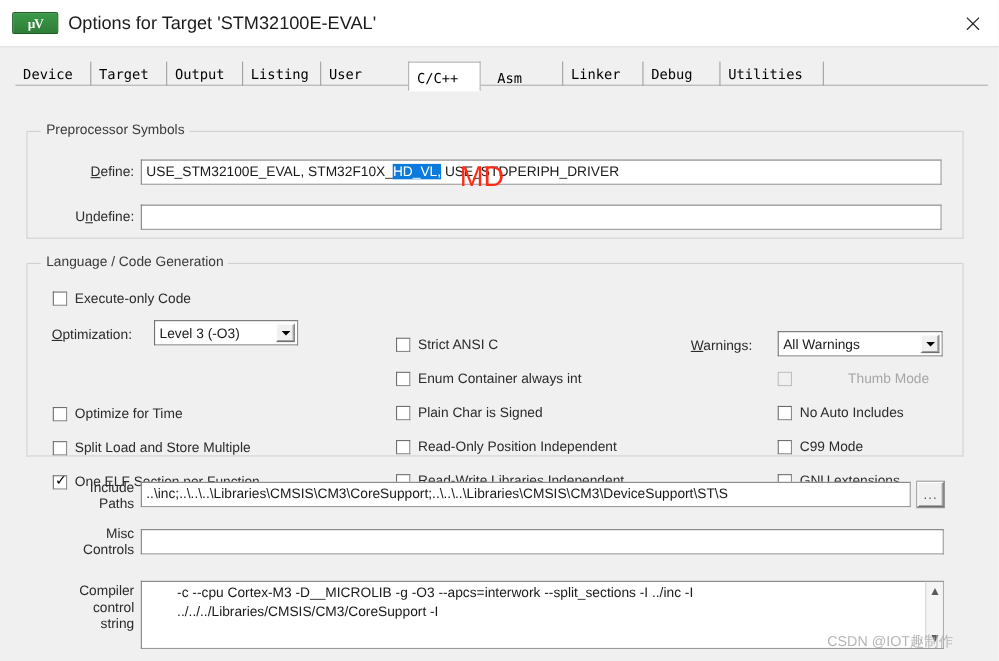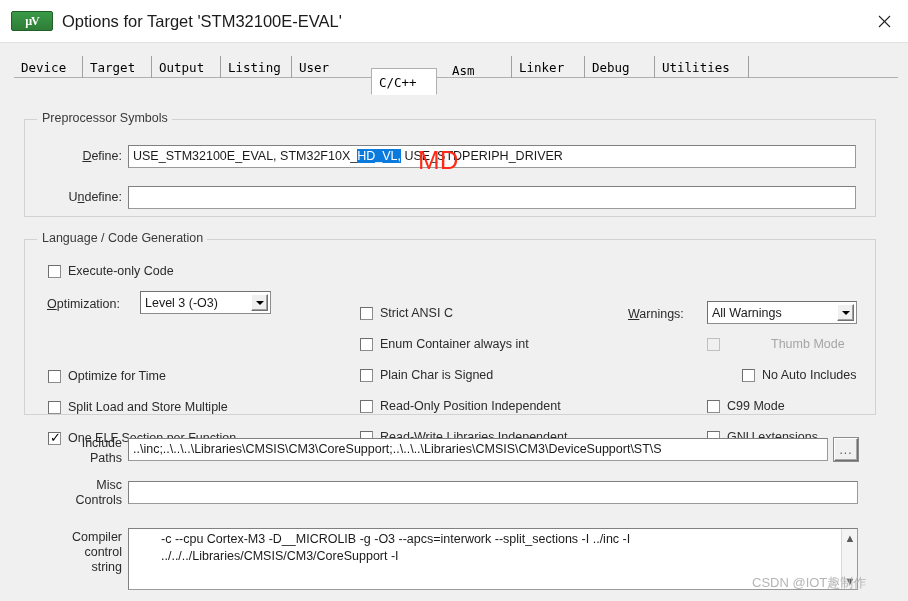--- a/index.html
+++ b/index.html
@@ -95,21 +95,21 @@
     display: flex;
     align-items: center;
     font-family: "DejaVu Sans Mono", monospace;
     font-size: 12.5px;
     color: #000000;
     white-space: nowrap;
     cursor: pointer;
     border-right: 1px solid #a0a0a0;
   }
   .tab.active {
-    top: 16px;
+    top: 4px;
     height: 27px;
     background: #ffffff;
     border: 1px solid #b0b0b0;
     border-bottom: 1px solid #ffffff;
     border-right: 1px solid #b0b0b0;
     z-index: 5;
     padding-top: 2px;
   }
   .tab.last { border-right: 1px solid #a0a0a0; }
 
@@ -446,21 +446,21 @@
     <div class="lbl" style="left:628px; top:264px;"><u>W</u>arnings:</div>
     <div class="combo" style="left:707px; top:258px; width:150px; height:23px;">
       <span class="cvalue">All Warnings</span>
       <span class="carrow"></span>
     </div>
 
     <div class="cbrow disabled" style="left:707px; top:294px;">
       <span class="cbox disabled"></span>
       <span class="cblabel">Thumb Mode</span>
     </div>
-    <div class="cbrow" style="left:742px; top:325px;">
+    <div class="cbrow" style="left:707px; top:325px;">
       <span class="cbox"></span>
       <span class="cblabel">No Auto Includes</span>
     </div>
     <div class="cbrow" style="left:707px; top:356px;">
       <span class="cbox"></span>
       <span class="cblabel">C99 Mode</span>
     </div>
     <div class="cbrow" style="left:707px; top:387px;">
       <span class="cbox"></span>
       <span class="cblabel">GNU extensions</span>

